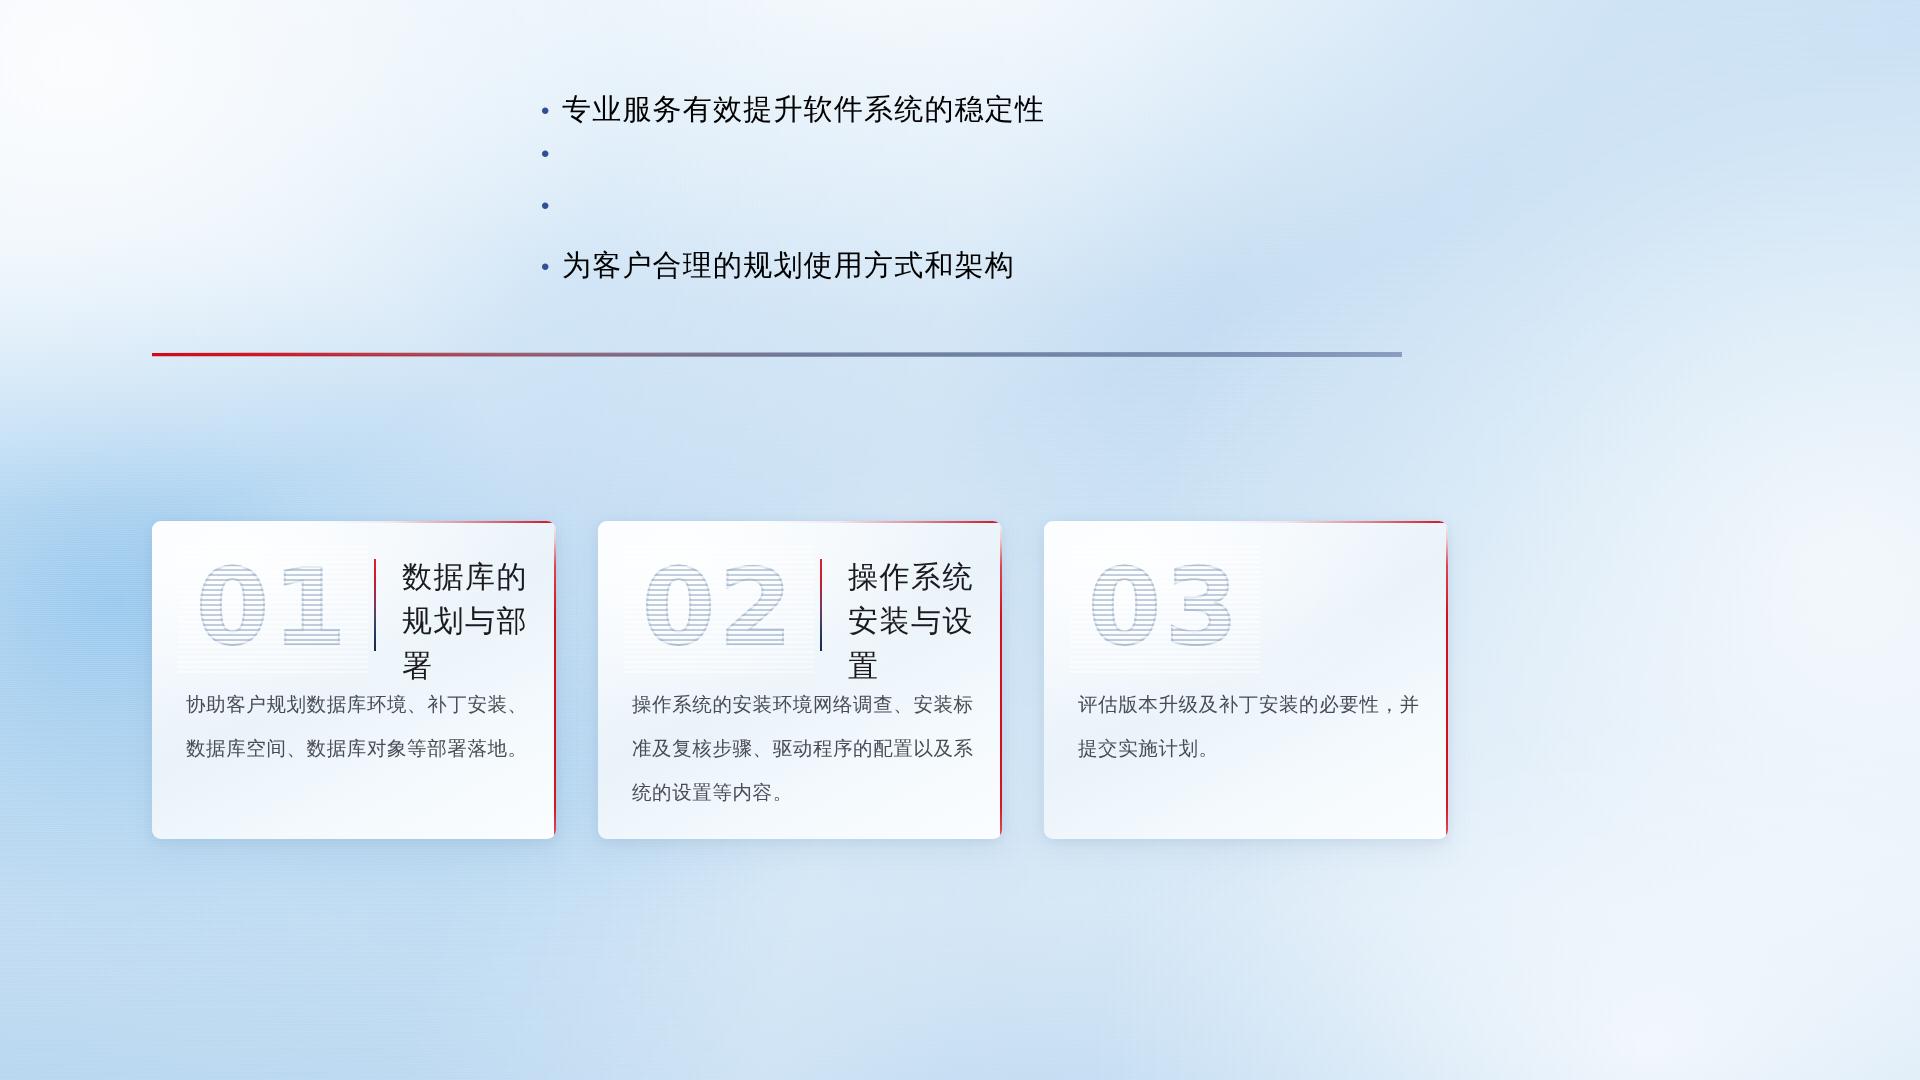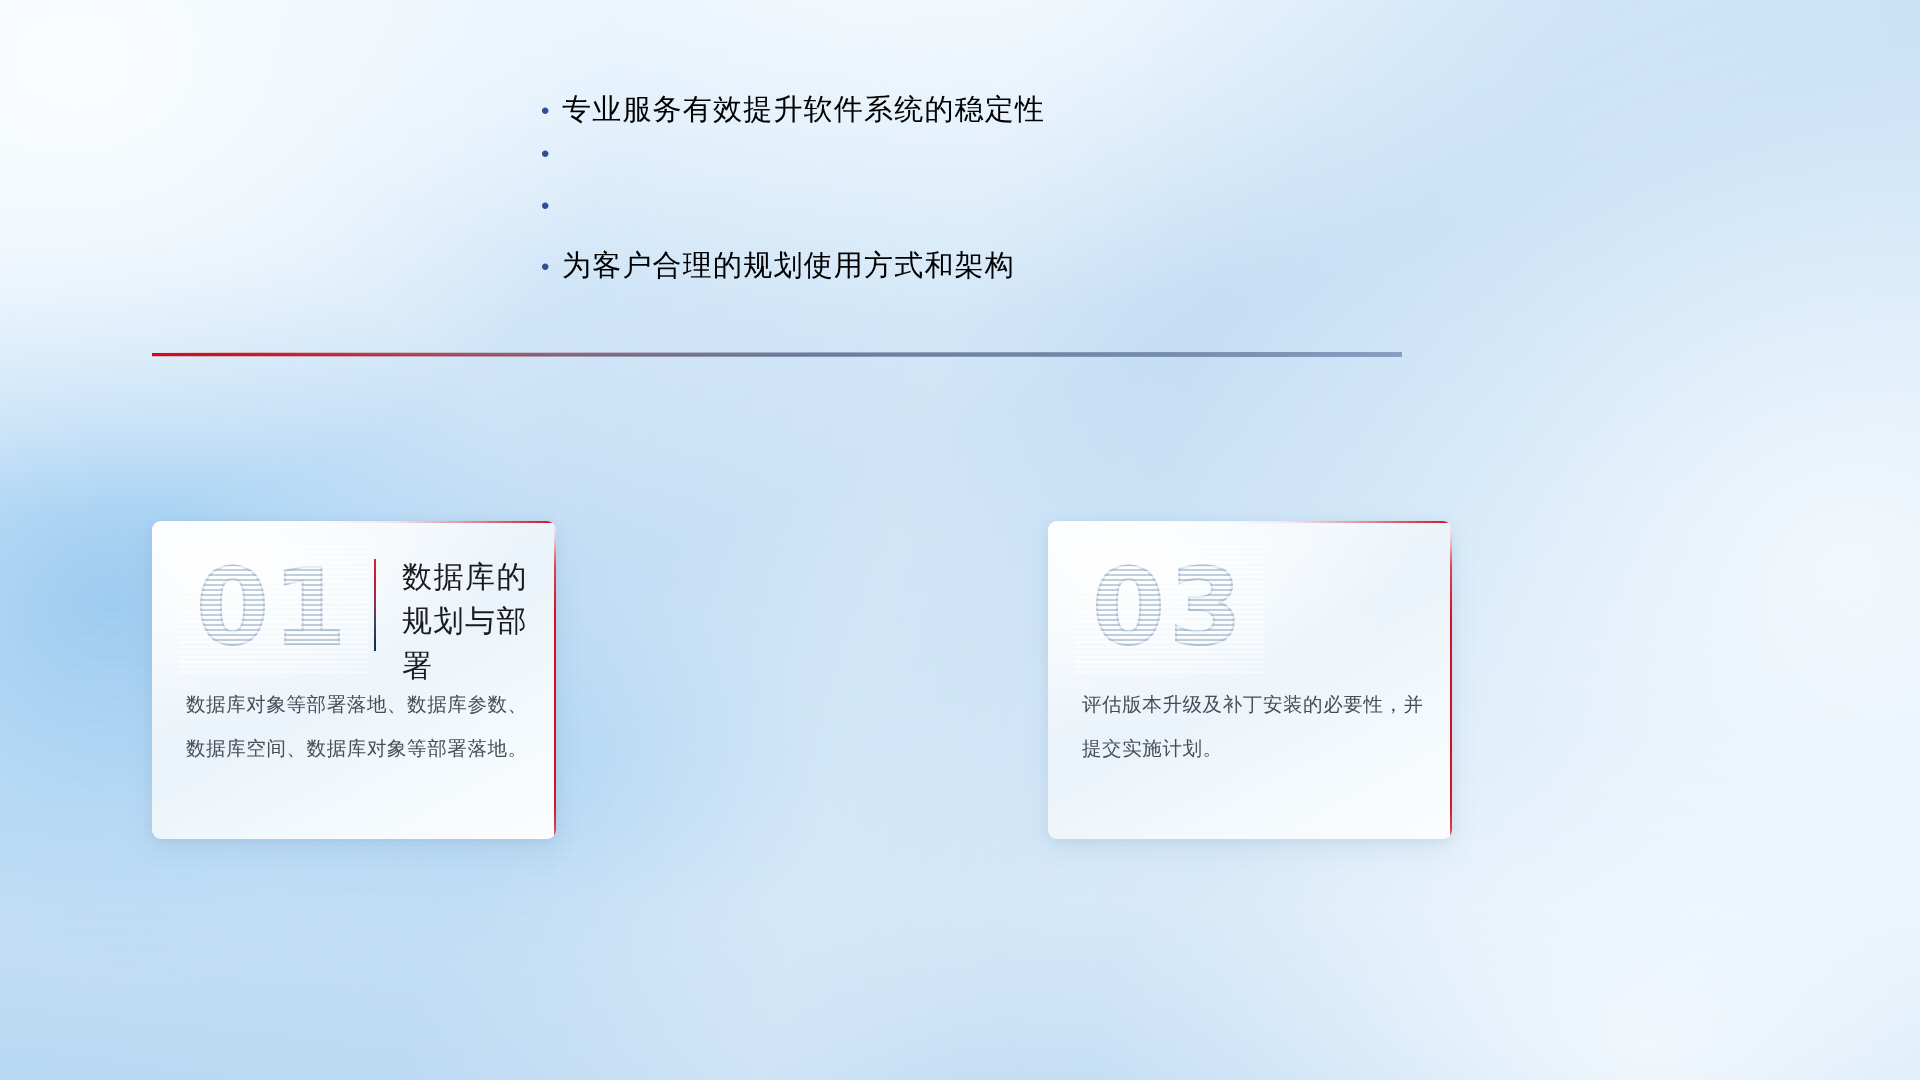--- a/index.html
+++ b/index.html
@@ -150,21 +150,20 @@
       rgba(140,160,195,.30) 100%);
   }
 
   
   .cards {
     position: absolute;
     left: 152px; top: 521px;
     width: 1300px; height: 320px;
     display: flex;
     gap: 42px;
-    justify-content: space-between;
   }
   .card {
     position: relative;
     width: 404px; height: 318px;
     border-radius: 9px;
     background: linear-gradient(152deg,
         #f7fbfe 0%,
         #f1f7fc 24%,
         #eaf3fa 48%,
         #f3f9fd 72%,
@@ -332,23 +331,37 @@
       <div class="card-accent"></div>
       <div class="card-accent-top"></div>
       <div class="card-num">
         <span>01</span>
       </div>
       <div class="card-num-stripes"></div>
       <div class="card-head">
         <div class="card-rule"></div>
         <div class="card-title">数据库的规划与部署</div>
       </div>
-      <div class="card-body">数据库对象等部署落地、数据库参数、数据库空间、数据库对象等部署落地。</div>
-    </div>
-
+      <div class="card-body">协助客户规划数据库环境、补丁安装、数据库空间、数据库对象等部署落地。</div>
+    </div>
+
+    <div class="card">
+      <div class="card-inner-sheen"></div>
+      <div class="card-accent"></div>
+      <div class="card-accent-top"></div>
+      <div class="card-num">
+        <span>02</span>
+      </div>
+      <div class="card-num-stripes"></div>
+      <div class="card-head">
+        <div class="card-rule"></div>
+        <div class="card-title">操作系统安装与设置</div>
+      </div>
+      <div class="card-body">操作系统的安装环境网络调查、安装标准及复核步骤、驱动程序的配置以及系统的设置等内容。</div>
+    </div>
 
     <div class="card">
       <div class="card-inner-sheen"></div>
       <div class="card-accent"></div>
       <div class="card-accent-top"></div>
       <div class="card-num">
         <span>03</span>
       </div>
       <div class="card-num-stripes"></div>
       <div class="card-body">评估版本升级及补丁安装的必要性，并提交实施计划。</div>

